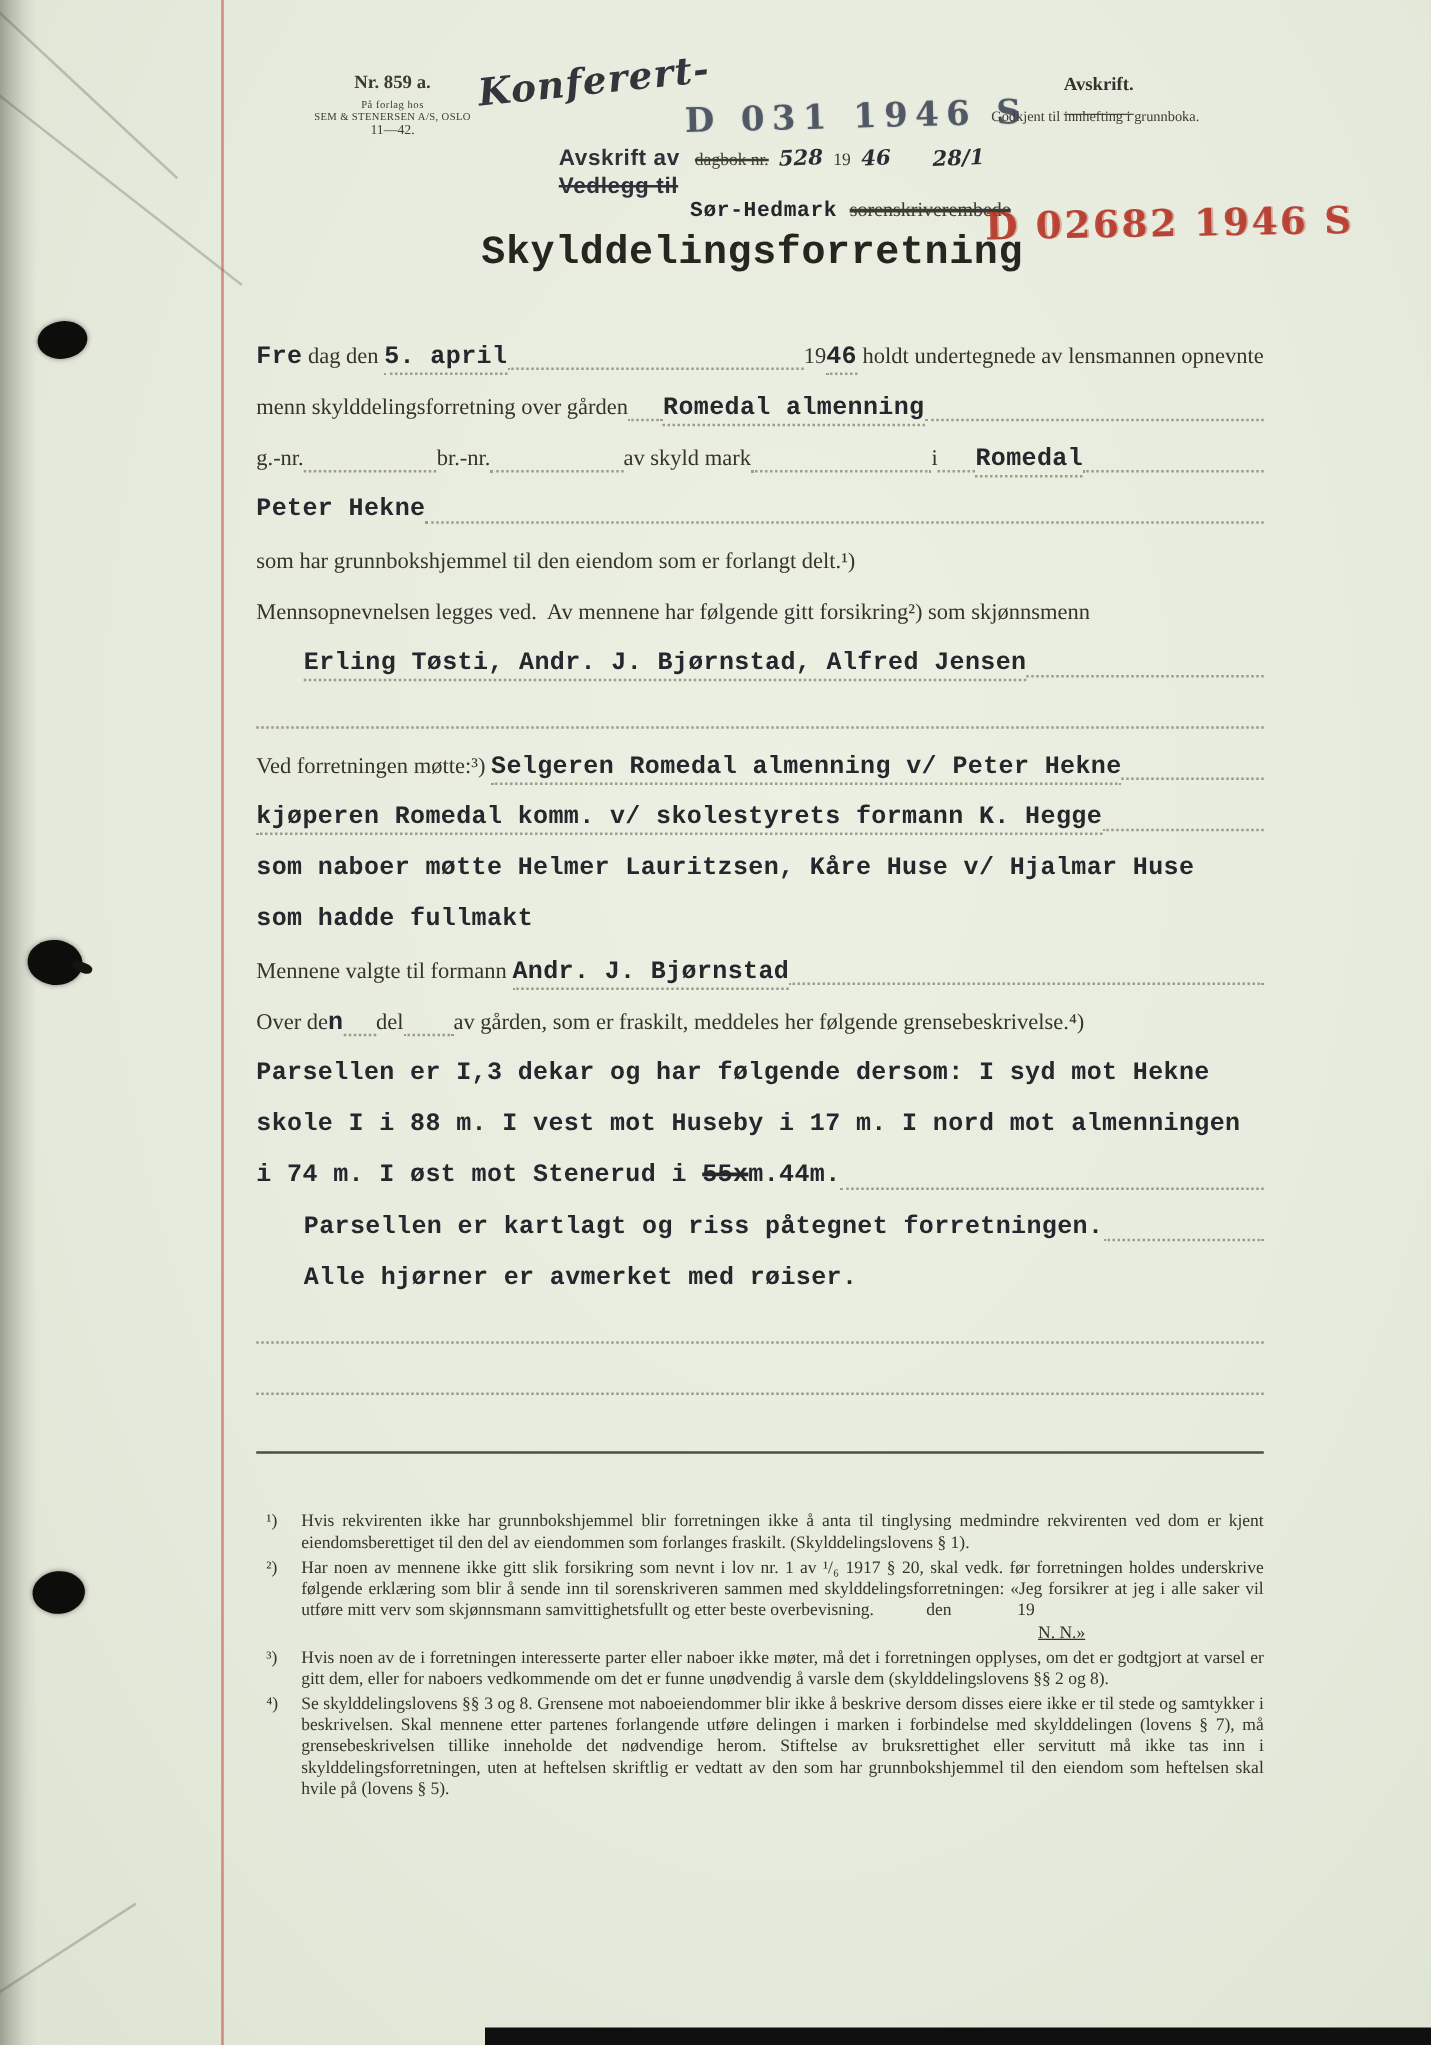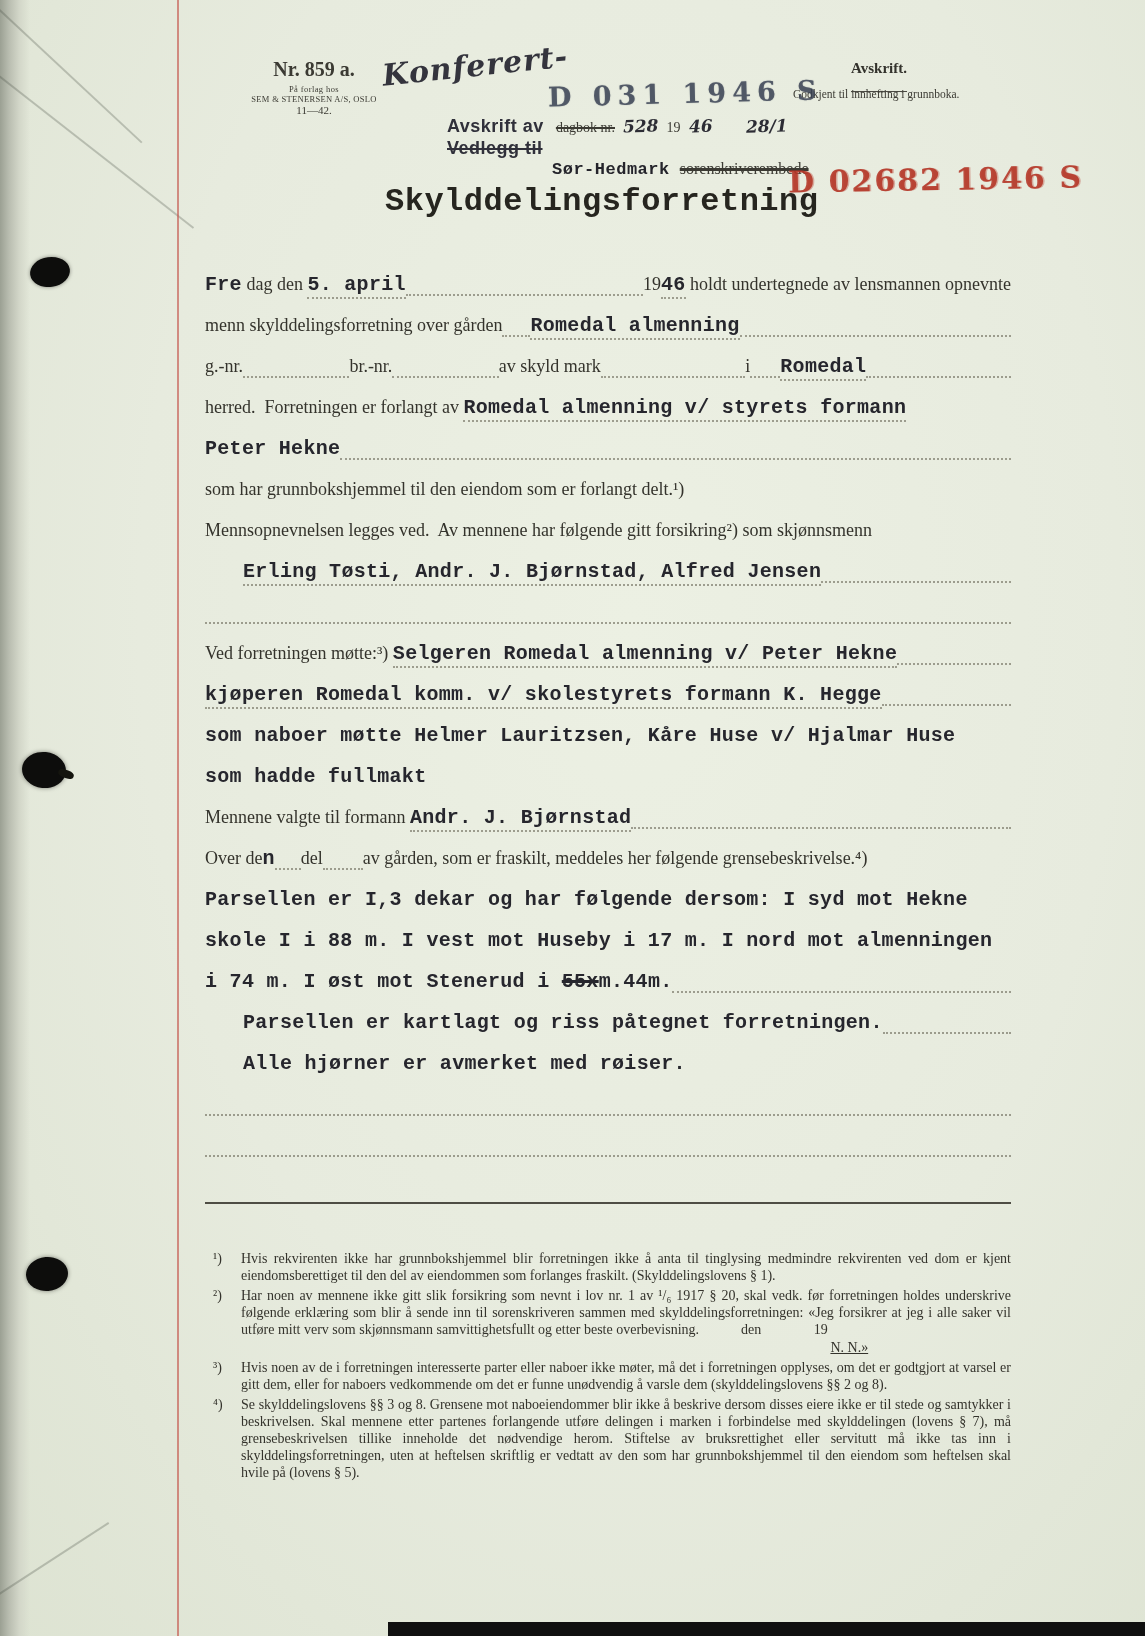--- a/index.html
+++ b/index.html
@@ -15,21 +15,21 @@
   .scr3{left:-20px;top:1560px;width:140px;height:2px;transform:rotate(-33deg);}
   .bottom-bar{position:absolute;left:388px;right:0;bottom:0;height:14px;background:#101010;}
   .margin-line{position:absolute;left:177px;top:0;bottom:0;width:2px;background:rgba(196,88,78,.65);}
   .hole{position:absolute;background:#0d0d0c;border-radius:50%;box-shadow:0 0 4px rgba(20,20,15,.5);}
   .hole1{left:30px;top:257px;width:40px;height:30px;transform:rotate(-8deg);}
   .hole2{left:22px;top:752px;width:44px;height:36px;transform:rotate(6deg);}
   .hole2t{left:58px;top:770px;width:16px;height:8px;border-radius:40%;transform:rotate(20deg);position:absolute;background:#15150f;}
   .hole3{left:26px;top:1257px;width:42px;height:34px;transform:rotate(-5deg);}
   
   .imprint{position:absolute;left:241px;top:58px;width:146px;text-align:center;color:#3b3a33;}
-  .imprint .no{font-weight:bold;font-size:20px;}
+  .imprint .no{font-weight:bold;font-size:15px;}
   .imprint .l2{font-size:8.5px;margin-top:3px;letter-spacing:.4px;}
   .imprint .l3{font-size:8.5px;letter-spacing:.3px;}
   .imprint .l4{font-size:11px;margin-top:0;text-align:center;}
   .konferert{position:absolute;left:382px;top:48px;font:italic 700 30px "DejaVu Serif",serif;
     color:#34343d;transform:rotate(-6deg);letter-spacing:1px;}
   .journal{position:absolute;left:447px;top:116px;white-space:nowrap;}
   .journal .row{height:22px;}
   .stamp-label{font-family:"Liberation Sans",sans-serif;font-weight:bold;font-size:18px;color:#30303a;letter-spacing:.5px;}
   .strike{text-decoration:line-through;text-decoration-thickness:2px;}
   .dagbok{font-size:14px;color:#3b3a33;margin-left:8px;}
@@ -140,24 +140,20 @@
           <span class="seg-print">br.-nr.</span>
           <span class="seg-fill" style="flex-grow: 2;"></span>
           <span class="seg-print">av skyld mark</span>
           <span class="seg-fill" style="flex-grow: 3;"></span>
           <span class="seg-print">i</span>
           <span class="seg-gap" style="width: 30px;"></span>
           <span class="seg-typed u">Romedal</span>
           <span class="seg-fill" style="flex-grow: 3;"></span>
         </div>
         <div class="line">
-          <span class="seg-print">herred.  Forretningen er forlangt av </span>
-          <span class="seg-typed u">Romedal almenning v/ styrets formann</span>
-        </div>
-        <div class="line">
           <span class="seg-typed">Peter Hekne</span>
           <span class="seg-fill"></span>
         </div>
         <div class="line">
           <span class="seg-print">som har grunnbokshjemmel til den eiendom som er forlangt delt.¹)</span>
         </div>
         <div class="line">
           <span class="seg-print">Mennsopnevnelsen legges ved.  Av mennene har følgende gitt forsikring²) som skjønnsmenn</span>
         </div>
         <div class="line indent">

